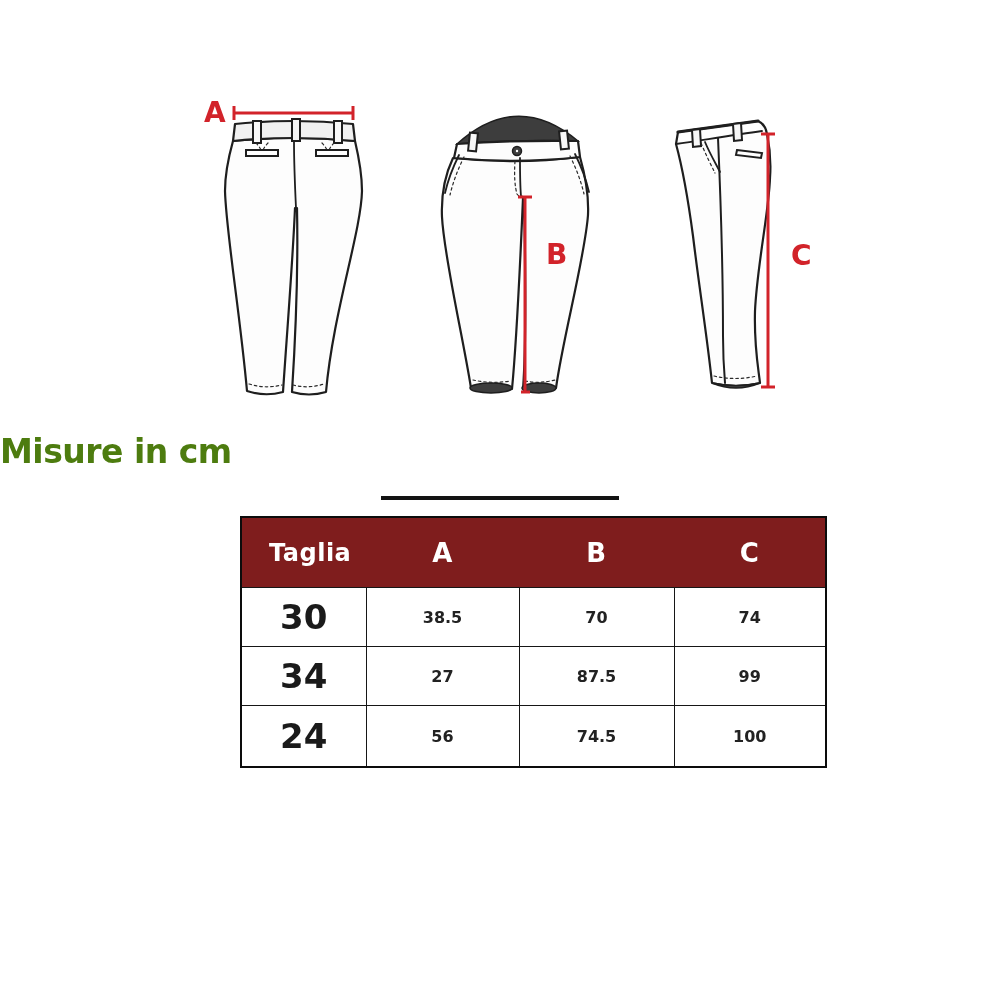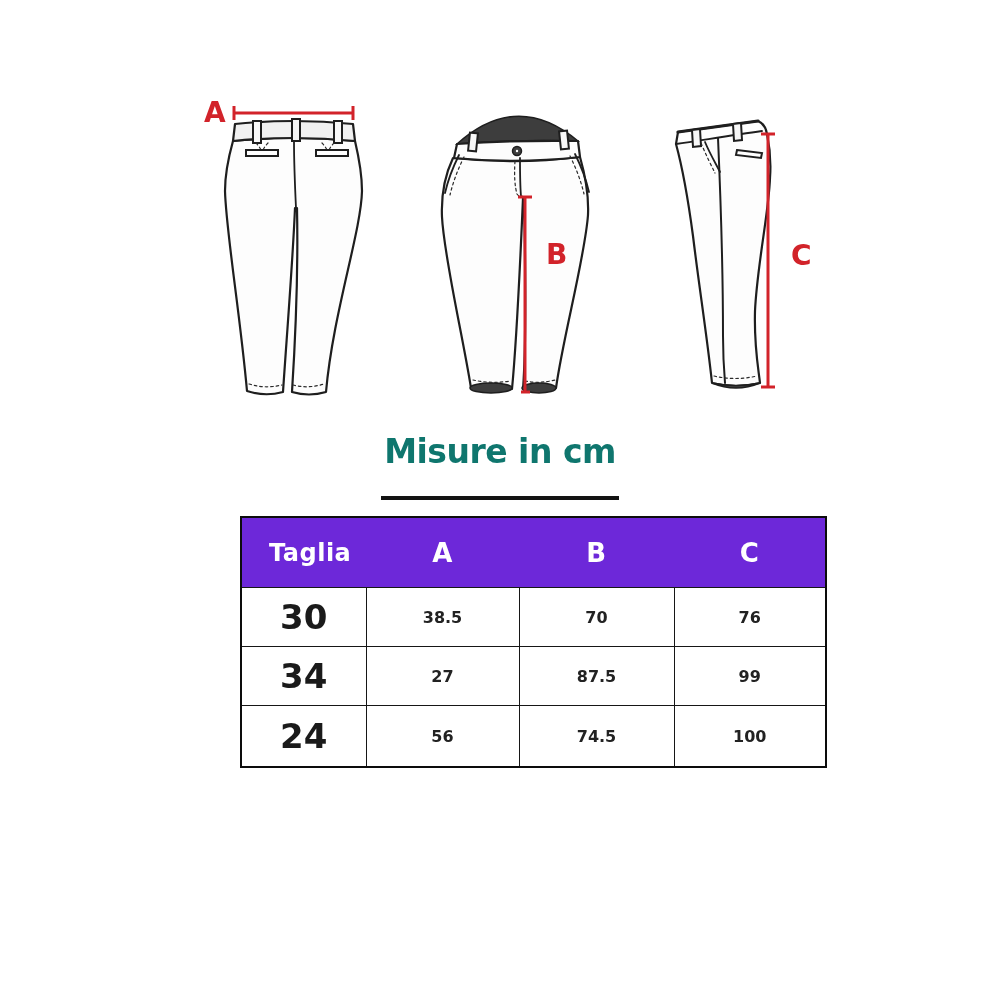--- a/index.html
+++ b/index.html
@@ -6,33 +6,33 @@
   #stage{
     position:relative;width:1000px;height:1000px;background:#ffffff;
     font-family:"DejaVu Sans","Liberation Sans",sans-serif;overflow:hidden;
   }
   .abs{position:absolute;}
   .measure-label{
     position:absolute;color:#d2232a;font-weight:800;font-size:28px;line-height:1;
     letter-spacing:0;
   }
   .title{
-    position:absolute;left:0;right:0;top:432px;text-align:center;
-    font-size:33px;font-weight:800;color:#0f766e;letter-spacing:-0.5px;
+    position:absolute;left:0;right:0;top:432px;
+    font-size:33px;font-weight:800;color:#4d7c0f;letter-spacing:-0.5px;
   }
   .title-underline{
     position:absolute;left:0;right:0;top:496px;margin:0 auto;width:238px;height:4px;
     background:#131313;
   }
   table.size-table{
     position:absolute;left:240px;top:516px;width:557px;border-collapse:collapse;
     table-layout:fixed;background:#ffffff;border:2px solid #0c0c0c;
   }
   table.size-table th{
-    background:#6d28d9;color:#ffffff;height:69px;font-weight:800;
+    background:#7f1d1d;color:#ffffff;height:69px;font-weight:800;
     font-size:26px;text-align:center;padding:0;letter-spacing:0.5px;
   }
   table.size-table th.col-taglia{
     text-align:left;padding-left:27px;font-size:24px;width:97px;
   }
   table.size-table col.c-a{width:153px;}
   table.size-table col.c-b{width:155px;}
   table.size-table col.c-c{width:152px;}
   table.size-table td{
     border:1.5px solid #161616;text-align:center;vertical-align:middle;
@@ -167,21 +167,21 @@
         <th>A</th>
         <th>B</th>
         <th>C</th>
       </tr>
     </thead>
     <tbody>
       <tr class="r1">
         <td class="size-cell">30</td>
         <td>38.5</td>
         <td>70</td>
-        <td>76</td>
+        <td>74</td>
       </tr>
       <tr class="r2">
         <td class="size-cell">34</td>
         <td>27</td>
         <td>87.5</td>
         <td>99</td>
       </tr>
       <tr class="r3">
         <td class="size-cell">24</td>
         <td>56</td>

